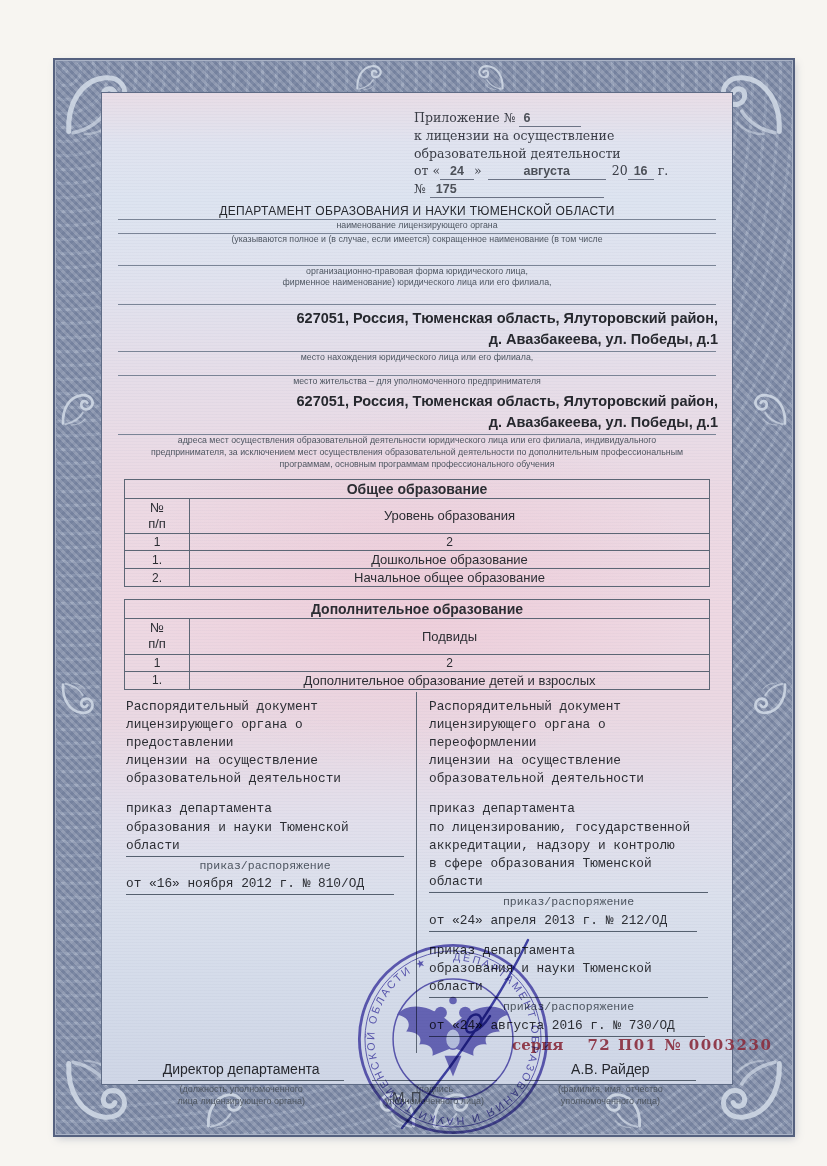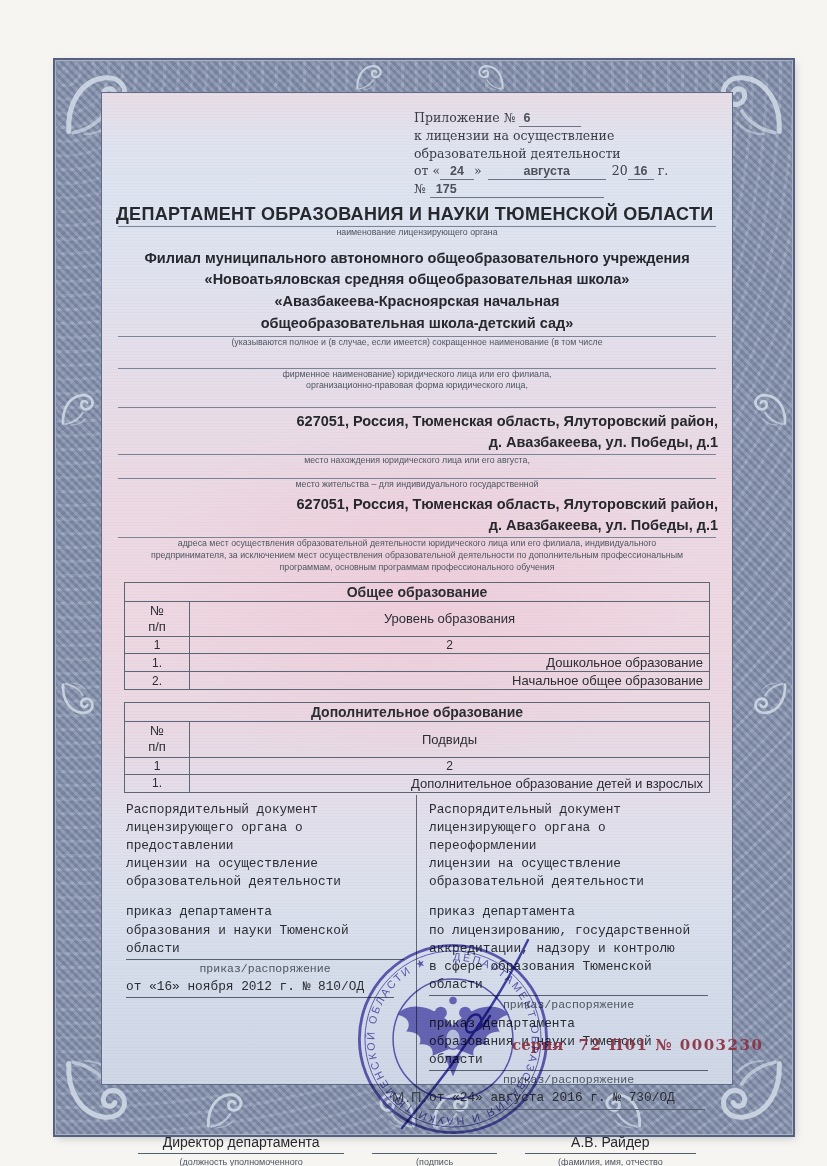--- a/index.html
+++ b/index.html
@@ -26,53 +26,53 @@
   .appendix{width:302px;margin:10px 2px 0 auto;font-family:"DejaVu Serif",serif;
     font-size:12.5px;line-height:1.42;color:#3a3d46;}
   .fill{display:inline-block;border-bottom:1px solid #6b7385;font-family:"Liberation Sans",sans-serif;
     font-weight:bold;color:#4c5058;text-align:center;line-height:1.1;}
   .f-num{min-width:58px;text-align:left;padding-left:4px;}
   .f-day{min-width:34px;}
   .f-month{min-width:118px;margin:0 6px;}
   .f-year{min-width:26px;margin-right:4px;}
   .f-lic{min-width:168px;text-align:left;padding-left:6px;}
   
-  .dept{margin-top:6px;font-weight:bold;font-size:18px;letter-spacing:.3px;color:#26282e;}
+  .dept{margin-top:6px;text-align:center;font-weight:normal;font-size:12px;letter-spacing:.3px;color:#26282e;}
   .rule{border-top:1px solid #7a8496;margin:1px 2px 0 2px;height:0;}
   .cap{text-align:center;font-size:8.8px;color:#4d5560;line-height:1.35;}
   .org{margin-top:9px;text-align:center;font-weight:bold;font-size:14.5px;line-height:1.5;color:#26282e;}
   .addr{margin-top:3px;text-align:right;font-weight:bold;font-size:14.5px;line-height:1.45;color:#26282e;}
   .pre{white-space:pre-line;}.gap10{height:10px}.gap14{height:14px}.gap18{height:18px}
   
   table.edu{width:calc(100% - 16px);margin:8px 8px 0 8px;border-collapse:collapse;font-size:13px;color:#2b2d33;}
   table.edu td{border:1px solid #5c6675;padding:1px 6px;}
   td.t-title{text-align:center;font-weight:bold;font-size:14px;padding:2px 4px;}
   td.c-no{width:52px;text-align:center;line-height:1.25;}
   td.c-head{text-align:center;}
   td.c-idx{text-align:center;font-size:12px;padding:0 6px;}
-  td.c-val{text-align:right;}
+  td.c-val{text-align:center;}
   
   .orders{display:grid;grid-template-columns:1fr 1fr;margin:2px 8px 0 8px;font-size:12.8px;line-height:1.42;color:#2b2d33;font-family:Liberation Mono, monospace;}
   .orders .colL{border-right:1px solid #5c6675;padding:6px 12px 6px 2px;}
   .orders .colR{padding:6px 2px 6px 12px;}
   .ord-head{margin-bottom:12px;}
   .ord-issuer{border-bottom:1px solid #55606f;padding-bottom:1px;}
   .ord-cap{text-align:center;font-size:11.5px;color:#4d5560;padding:1px 0;}
   .ord-date{display:inline-block;border-bottom:1px solid #55606f;padding:0 30px 1px 0;margin-bottom:10px;}
   
   .sig{display:flex;margin:8px 8px 0 8px;justify-content:flex-end;}
   .sig .s-col{text-align:center;}
   .s1{width:40%;}.s2{width:26%;}.s3{width:34%;}
   .s-val{font-size:14px;border-bottom:1px solid #55606f;min-height:19px;margin:0 14px;color:#26282e;}
   .s-cap{font-size:9px;color:#4d5560;line-height:1.35;margin-top:2px;}
   .mp{position:absolute;left:392px;top:1088px;font-size:15px;color:#3f4550;letter-spacing:1px;}
   
   .serial{position:absolute;left:512px;top:1036px;font-family:"DejaVu Serif",serif;
     font-weight:bold;color:#8b3040;font-size:15px;white-space:nowrap;opacity:.92;}
-  .serial .ser-num{letter-spacing:1.5px;margin-left:15px;}
+  .serial .ser-num{letter-spacing:1.5px;margin-left:24px;}
   .stamp{position:absolute;left:350px;top:936px;width:206px;height:206px;opacity:.82;mix-blend-mode:multiply;}
   .stroke-svg{position:absolute;left:368px;top:928px;width:224px;height:214px;opacity:.9;mix-blend-mode:multiply;}
   .fineprint{position:absolute;left:55px;top:1142px;width:722px;text-align:center;
     font-family:"DejaVu Serif",serif;font-size:7px;color:#5e6a78;letter-spacing:.3px;}
 </style>
 </head>
 <body>
 
 <svg width="0" height="0" style="position:absolute">
   <defs>
@@ -148,40 +148,36 @@
         <div>
           <span>№</span>
           <span class="fill f-lic">175</span>
         </div>
       </div>
 
       <div class="dept">ДЕПАРТАМЕНТ ОБРАЗОВАНИЯ И НАУКИ ТЮМЕНСКОЙ ОБЛАСТИ</div>
       <div class="rule"></div>
       <div class="cap">наименование лицензирующего органа</div>
 
-      <div class="org pre">Филиал муниципального автономного общеобразовательного учреждения
-«Новоатьяловская средняя общеобразовательная школа»
-«Авазбакеева-Красноярская начальная
-общеобразовательная школа-детский сад»</div>
       <div class="rule"></div>
       <div class="cap">(указываются полное и (в случае, если имеется) сокращенное наименование (в том числе</div>
       <div class="gap18"></div>
       <div class="rule"></div>
+      <div class="cap">организационно-правовая форма юридического лица,</div>
       <div class="cap">фирменное наименование) юридического лица или его филиала,</div>
-      <div class="cap">организационно-правовая форма юридического лица,</div>
       <div class="gap14"></div>
       <div class="rule"></div>
 
       <div class="addr pre">627051, Россия, Тюменская область, Ялуторовский район,
 д. Авазбакеева,  ул. Победы, д.1</div>
       <div class="rule"></div>
-      <div class="cap">место нахождения юридического лица или его августа,</div>
+      <div class="cap">место нахождения юридического лица или его филиала,</div>
       <div class="gap10"></div>
       <div class="rule"></div>
-      <div class="cap">место жительства – для индивидуального государственной</div>
+      <div class="cap">место жительства – для уполномоченного предпринимателя</div>
 
       <div class="addr pre">627051, Россия, Тюменская область, Ялуторовский район,
 д. Авазбакеева,  ул. Победы, д.1</div>
       <div class="rule"></div>
       <div class="cap pre">адреса мест осуществления образовательной деятельности юридического лица или его филиала, индивидуального
 предпринимателя, за исключением мест осуществления образовательной деятельности по дополнительным профессиональным
 программам, основным программам профессионального обучения</div>
 
       <table class="edu">
         <tbody>
@@ -243,20 +239,21 @@
         <div class="colR">
           <div class="ord-head pre">Распорядительный документ
 лицензирующего органа о переоформлении
 лицензии на осуществление
 образовательной деятельности</div>
           <div class="ord-issuer pre">приказ департамента
 по лицензированию, государственной
 аккредитации, надзору и контролю
 в сфере образования Тюменской области</div>
           <div class="ord-cap">приказ/распоряжение</div>
+          <span class="ord-date">от «24» апреля 2013 г. № 212/ОД</span>
           <div class="ord-issuer pre">приказ департамента
 образования и науки Тюменской области</div>
           <div class="ord-cap">приказ/распоряжение</div>
           <span class="ord-date">от «24» августа 2016 г. № 730/ОД</span>
         </div>
       </div>
 
       <div class="sig">
         <div class="s-col s1">
           <div class="s-val">Директор департамента</div>

